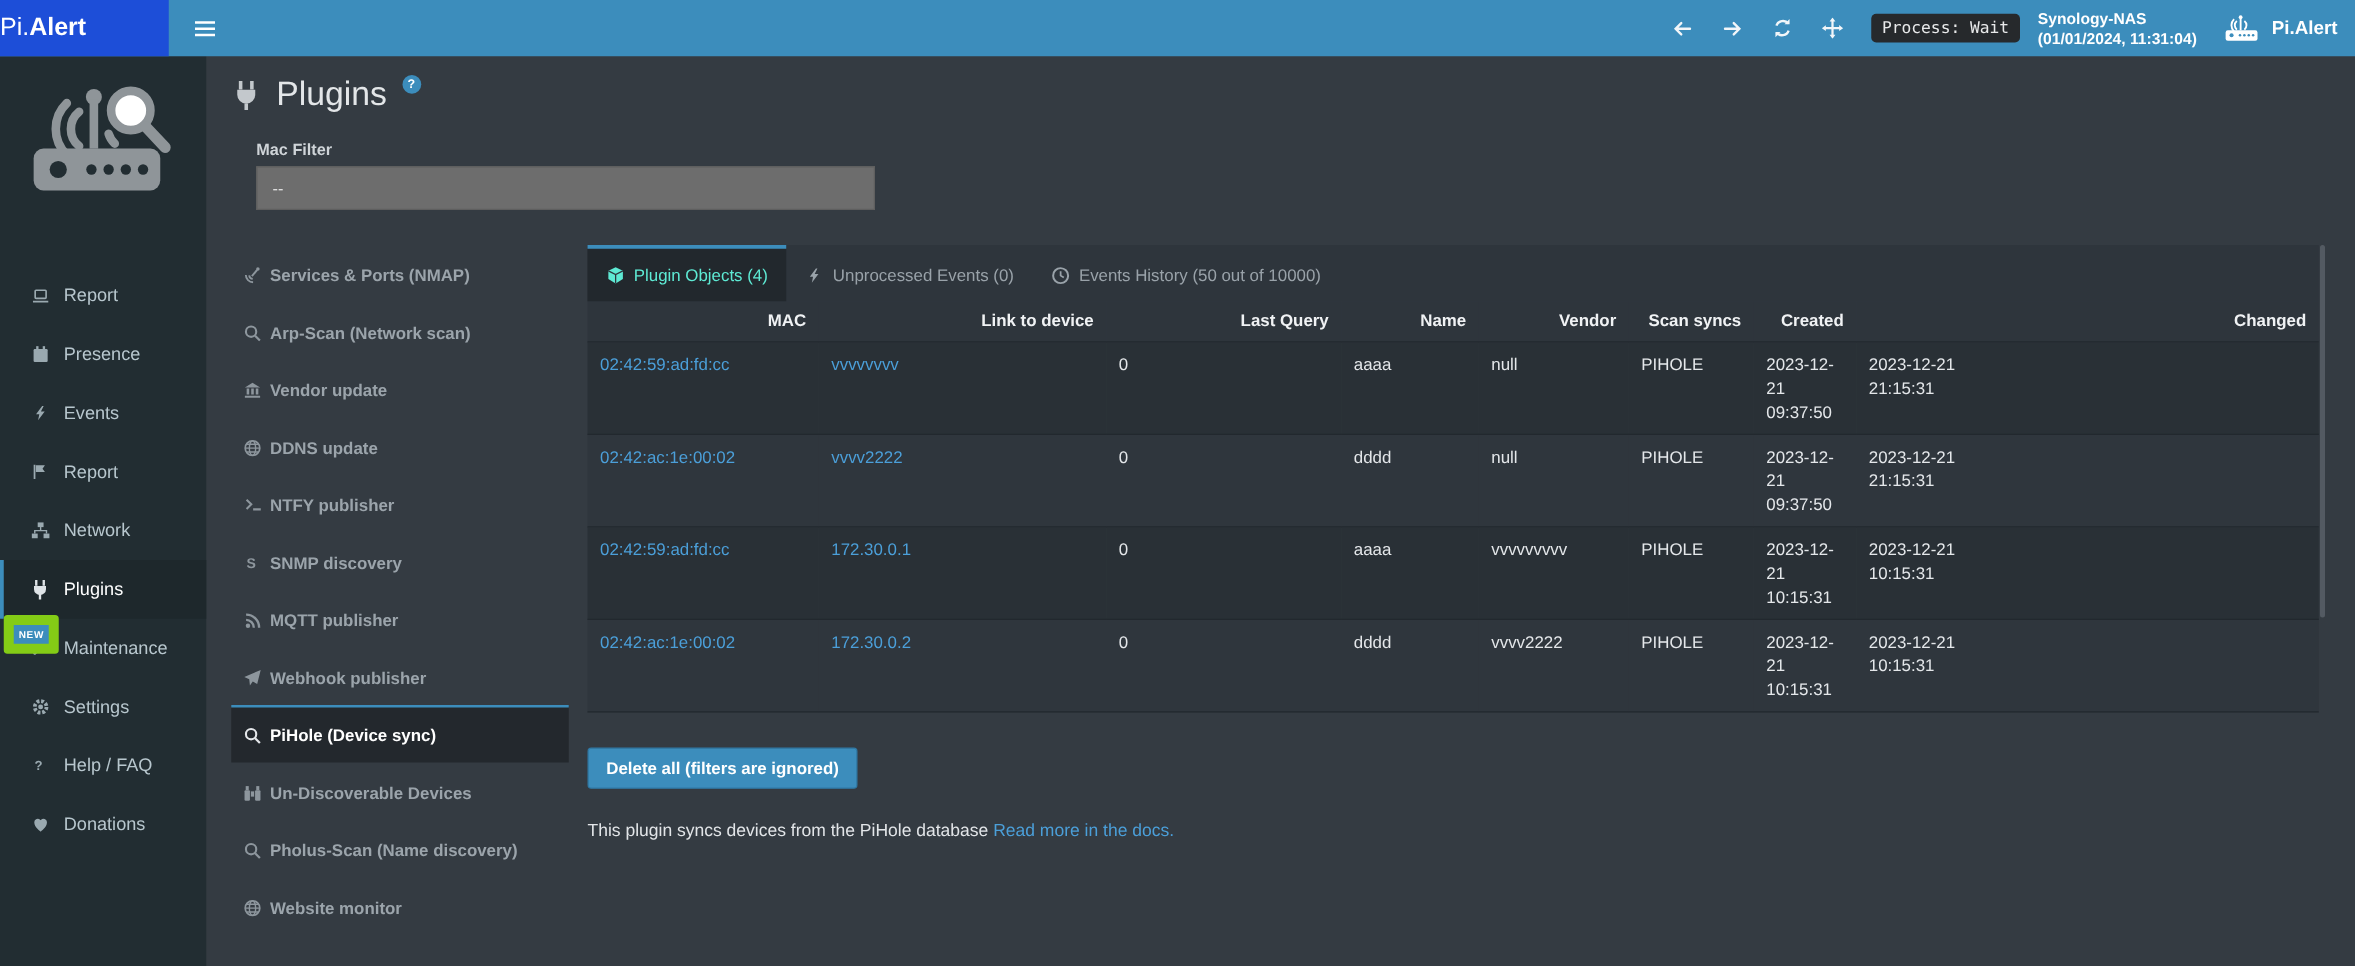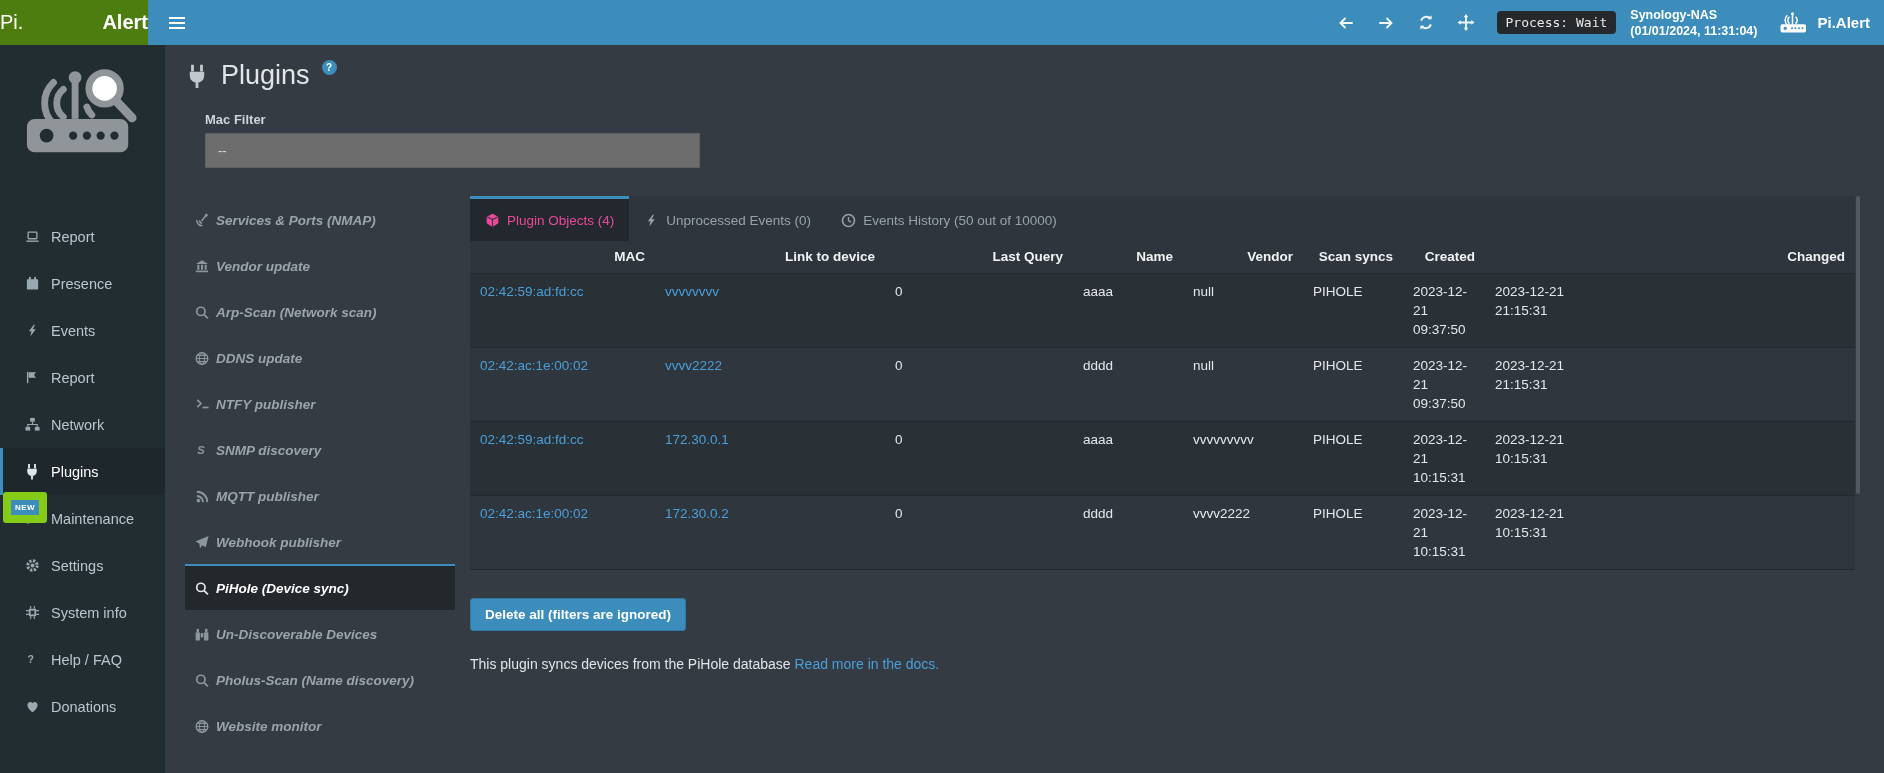--- a/index.html
+++ b/index.html
@@ -3,21 +3,21 @@
 <meta charset="utf-8">
 <style>
   * { margin:0; padding:0; box-sizing:border-box; }
   html,body { width:1884px; height:773px; overflow:hidden; }
   body { font-family:"Liberation Sans","DejaVu Sans",sans-serif; background:#343b42; position:relative; }
   .icon svg { display:block; }
   .icon { display:inline-flex; align-items:center; justify-content:center; flex:0 0 auto; }
 
   
   .topbar { position:absolute; top:0; left:0; width:1884px; height:45px; background:#3c8dbc; display:flex; z-index:5; }
-  .brand { width:148px; height:45px; background:#4d7c0f; color:#fff; font-size:20px; display:flex; align-items:center; justify-content:space-between; }
+  .brand { width:135px; height:45px; background:#1d4ed8; color:#fff; font-size:20px; display:flex; align-items:center; justify-content:flex-start; }
   .brand b { font-weight:bold; }
   .topbar-main { flex:1; display:flex; align-items:center; padding:0 14px 0 12px; color:#fff; }
   .hamburger { width:34px; height:45px; display:flex; flex-direction:column; justify-content:center; gap:3px; align-items:center; cursor:pointer; }
   .hamburger i { display:block; width:16px; height:2px; background:#fff; }
   .top-spacer { flex:1; }
   .top-nav { display:flex; align-items:center; gap:22px; margin-right:22px; color:#f2f6f9; }
   .top-nav .icon { width:18px; height:18px; }
   .process-badge { background:#26292c; color:#e8e9ea; font-family:"DejaVu Sans Mono","Liberation Mono",monospace; font-size:13px; padding:4px 9px; border-radius:4px; margin-right:14px; white-space:nowrap; }
   .host-block { font-size:12.5px; font-weight:bold; line-height:16px; margin-right:22px; white-space:nowrap; }
   .app-ident { display:flex; align-items:center; gap:8px; font-weight:bold; font-size:15px; }
@@ -38,30 +38,30 @@
   .page-title { display:flex; align-items:flex-start; gap:12px; color:#e3e6e8; height:44px; }
   .page-title .icon { width:24px; height:26px; color:#c3c8cc; margin-top:5px; }
   .page-title h1 { font-size:27px; font-weight:400; line-height:34px; }
   .help-badge { width:15px; height:15px; border-radius:50%; background:#3c8dbc; color:#fff; font-size:10px; font-weight:bold; display:flex; align-items:center; justify-content:center; margin-top:2px; cursor:pointer; }
 
   .filter-label { margin:10px 0 6px 20px; font-size:13px; font-weight:bold; color:#cfd4d8; }
   .filter-input { display:block; margin-left:20px; width:495px; height:35px; background:#6d6d6d; border:1px solid #5f5f5f; color:#e2e2e2; font-size:13px; padding:0 12px; font-family:inherit; }
 
   .content-row { display:flex; margin-top:28px; }
   .plugin-nav { width:270px; flex:0 0 270px; display:flex; flex-direction:column; }
-  .pnav-item { display:flex; align-items:center; height:46px; padding:0 8px; color:#9ba4ab; font-size:13.5px; font-weight:bold; cursor:pointer; border-top:2.5px solid transparent;font-style:italic; }
+  .pnav-item { display:flex; align-items:center; height:46px; padding:0 8px; color:#9ba4ab; font-size:13.5px; font-weight:bold; cursor:pointer; border-top:2.5px solid transparent; }
   .pnav-item .icon { width:18px; height:15px; margin-right:5px; color:#8d969d; }
   .pnav-item.active { background:#23282d; color:#fff; border-top-color:#3c8dbc; }
   .pnav-item.active .icon { color:#e4e7ea; }
 
   .tab-panel { flex:1; margin-left:15px; position:relative; }
   .tabs { display:flex; background:#2e353c; height:45px; }
   .tab { display:flex; align-items:center; gap:7px; padding:0 15px; font-size:13.5px; color:#99a2a9; cursor:pointer; border-top:3px solid transparent; }
   .tab .icon { width:15px; height:14px; }
-  .tab.active { background:#22282d; color:#ec4899; border-top-color:#3c8dbc; }
+  .tab.active { background:#22282d; color:#5eead4; border-top-color:#3c8dbc; }
 
   table.objects { width:100%; border-collapse:collapse; table-layout:fixed; }
   table.objects th { background:#2e353c; color:#f0f2f4; text-align:right; font-size:13.5px; padding:8px 10px 9px; border-bottom:1px solid #22282e; }
   table.objects td { font-size:13.5px; color:#e4e7ea; padding:8px 10px; vertical-align:top; border-bottom:1px solid #22282e; height:52px; line-height:19px; }
   table.objects tr.odd td { background:#293036; }
   table.objects tr.even td { background:#2f363d; }
   table.objects a { color:#4b9fd9; text-decoration:none; cursor:pointer; }
   .scroll-hint { position:absolute; right:-5px; top:0; width:4px; height:298px; background:#596067; border-radius:2px; opacity:.85; }
 
   .delete-btn { margin-top:28px; background:#3c8dbc; border:1px solid #2f79a5; color:#fff; font-size:13.5px; font-weight:bold; font-family:inherit; padding:8px 14px; border-radius:3px; cursor:pointer; display:inline-block; }
@@ -221,30 +221,20 @@
         <span class="icon">
           <svg width="15" height="15" viewBox="0 0 16 16" fill="none">
             <circle cx="8" cy="8" r="5" stroke="currentColor" stroke-width="3.2" stroke-dasharray="2.4 1.5"></circle>
             <circle cx="8" cy="8" r="2.1" fill="currentColor"></circle>
           </svg>
         </span>
         <span>Settings</span>
       </a>
       <a class="side-item">
         <span class="icon">
-          <svg width="15" height="15" viewBox="0 0 16 16" fill="none">
-            <rect x="4" y="4" width="8" height="8" rx="1" fill="currentColor"></rect>
-            <rect x="6" y="6" width="4" height="4" fill="#222d32"></rect>
-            <path d="M6 1v3M10 1v3M6 12v3M10 12v3M1 6h3M1 10h3M12 6h3M12 10h3" stroke="currentColor" stroke-width="1.2"></path>
-          </svg>
-        </span>
-        <span>System info</span>
-      </a>
-      <a class="side-item">
-        <span class="icon">
           <svg width="12" height="15" viewBox="0 0 16 16" fill="none">
             <text x="2" y="12.5" font-family="Liberation Sans,DejaVu Sans,sans-serif" font-size="14" font-weight="bold" fill="currentColor">?</text>
           </svg>
         </span>
         <span>Help / FAQ</span>
       </a>
       <a class="side-item">
         <span class="icon">
           <svg width="15" height="14" viewBox="0 0 16 16" fill="none">
             <path d="M8 14S2.2 10 2.2 5.7C2.2 3.5 3.9 2.3 5.5 2.3 6.9 2.3 8 3.6 8 3.6S9.1 2.3 10.5 2.3c1.6 0 3.3 1.2 3.3 3.4C13.8 10 8 14 8 14z" fill="currentColor"></path>
@@ -280,35 +270,35 @@
               <path d="M2.3 7.5A6.3 6.3 0 0 0 8.5 13.7M5.2 7.8A3.3 3.3 0 0 0 8.2 10.8" stroke="currentColor" stroke-width="1.6"></path>
               <path d="M7.5 8.5 12 3" stroke="currentColor" stroke-width="1.7"></path>
               <circle cx="12.6" cy="2.4" r="1.5" fill="currentColor"></circle>
             </svg>
           </span>
           <span>Services &amp; Ports (NMAP)</span>
         </div>
         <div class="pnav-item">
           <span class="icon">
             <svg width="16" height="15" viewBox="0 0 16 16" fill="none">
+              <circle cx="6.8" cy="6.8" r="4.4" stroke="currentColor" stroke-width="1.8"></circle>
+              <path d="M10.2 10.2 14.3 14.3" stroke="currentColor" stroke-width="1.9"></path>
+            </svg>
+          </span>
+          <span>Arp-Scan (Network scan)</span>
+        </div>
+        <div class="pnav-item">
+          <span class="icon">
+            <svg width="16" height="15" viewBox="0 0 16 16" fill="none">
               <path d="M1.5 5.3 8 1.3l6.5 4z" fill="currentColor"></path>
               <path d="M3 6.2h2.2v5.2H3zM6.9 6.2h2.2v5.2H6.9zM10.8 6.2H13v5.2h-2.2z" fill="currentColor"></path>
               <path d="M1.5 12.3h13v1.8h-13z" fill="currentColor"></path>
             </svg>
           </span>
           <span>Vendor update</span>
-        </div>
-        <div class="pnav-item">
-          <span class="icon">
-            <svg width="16" height="15" viewBox="0 0 16 16" fill="none">
-              <circle cx="6.8" cy="6.8" r="4.4" stroke="currentColor" stroke-width="1.8"></circle>
-              <path d="M10.2 10.2 14.3 14.3" stroke="currentColor" stroke-width="1.9"></path>
-            </svg>
-          </span>
-          <span>Arp-Scan (Network scan)</span>
         </div>
         <div class="pnav-item">
           <span class="icon">
             <svg width="16" height="15" viewBox="0 0 16 16" fill="none">
               <circle cx="8" cy="8" r="6.2" stroke="currentColor" stroke-width="1.5"></circle>
               <ellipse cx="8" cy="8" rx="2.7" ry="6.2" stroke="currentColor" stroke-width="1.2"></ellipse>
               <path d="M1.8 8h12.4M2.7 4.7h10.6M2.7 11.3h10.6" stroke="currentColor" stroke-width="1.2"></path>
             </svg>
           </span>
           <span>DDNS update</span>

